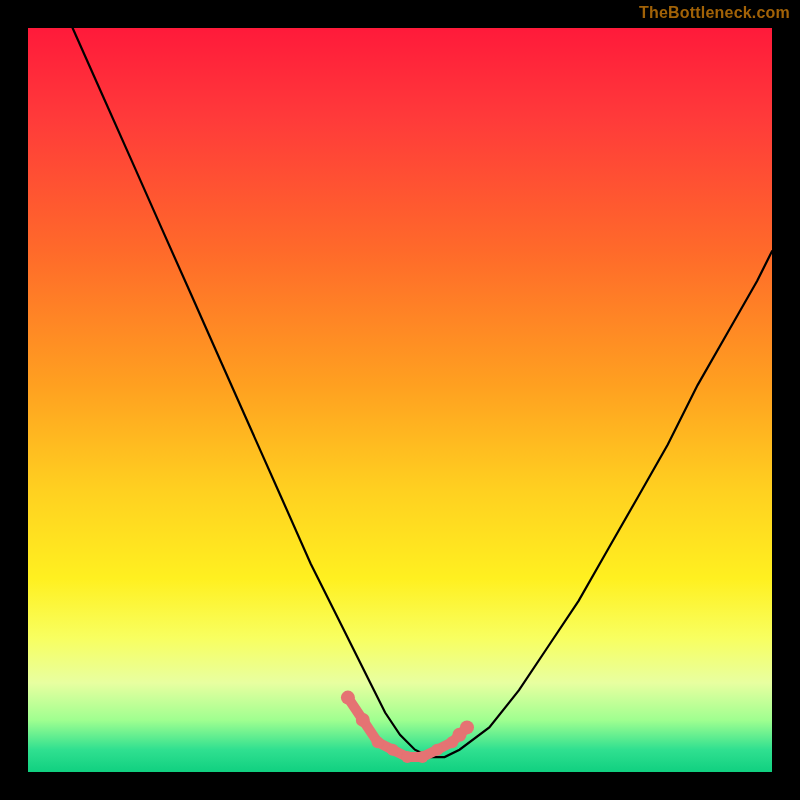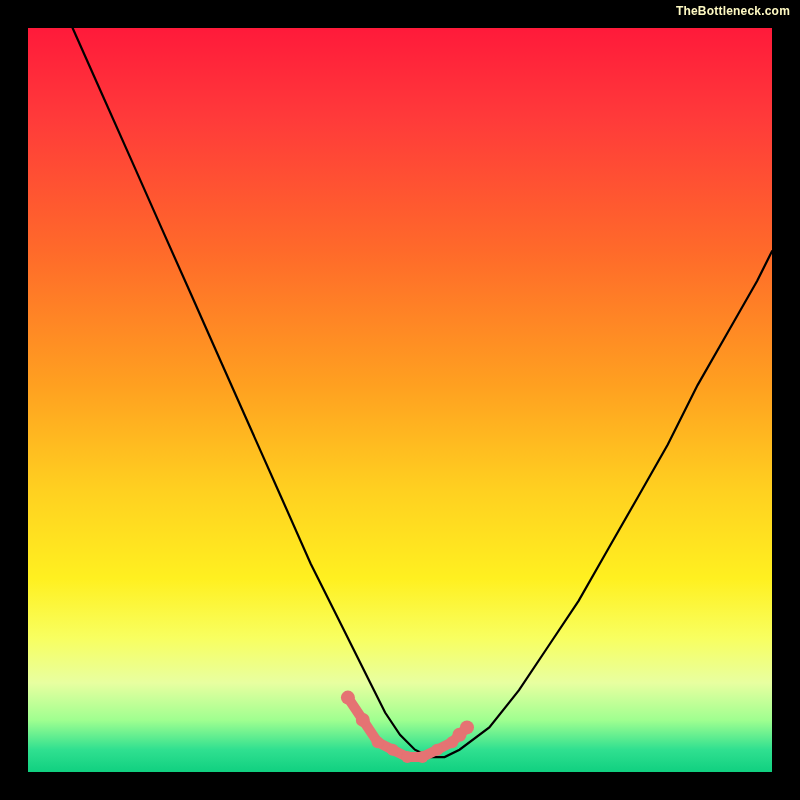--- a/index.html
+++ b/index.html
@@ -36,22 +36,22 @@
       #e8ffa0 88%,
       #a0ff90 93%,
       #30e090 97%,
       #10d080 100%
     );
   }
   .watermark {
     position: absolute;
     top: 4px;
     right: 10px;
-    color: #fef9c3;
-    font-size: 12px;
+    color: #a16207;
+    font-size: 16px;
     font-weight: 600;
     letter-spacing: 0.2px;
   }
   svg.curve {
     position: absolute;
     left: 28px;
     top: 28px;
     width: 744px;
     height: 744px;
     overflow: visible;

